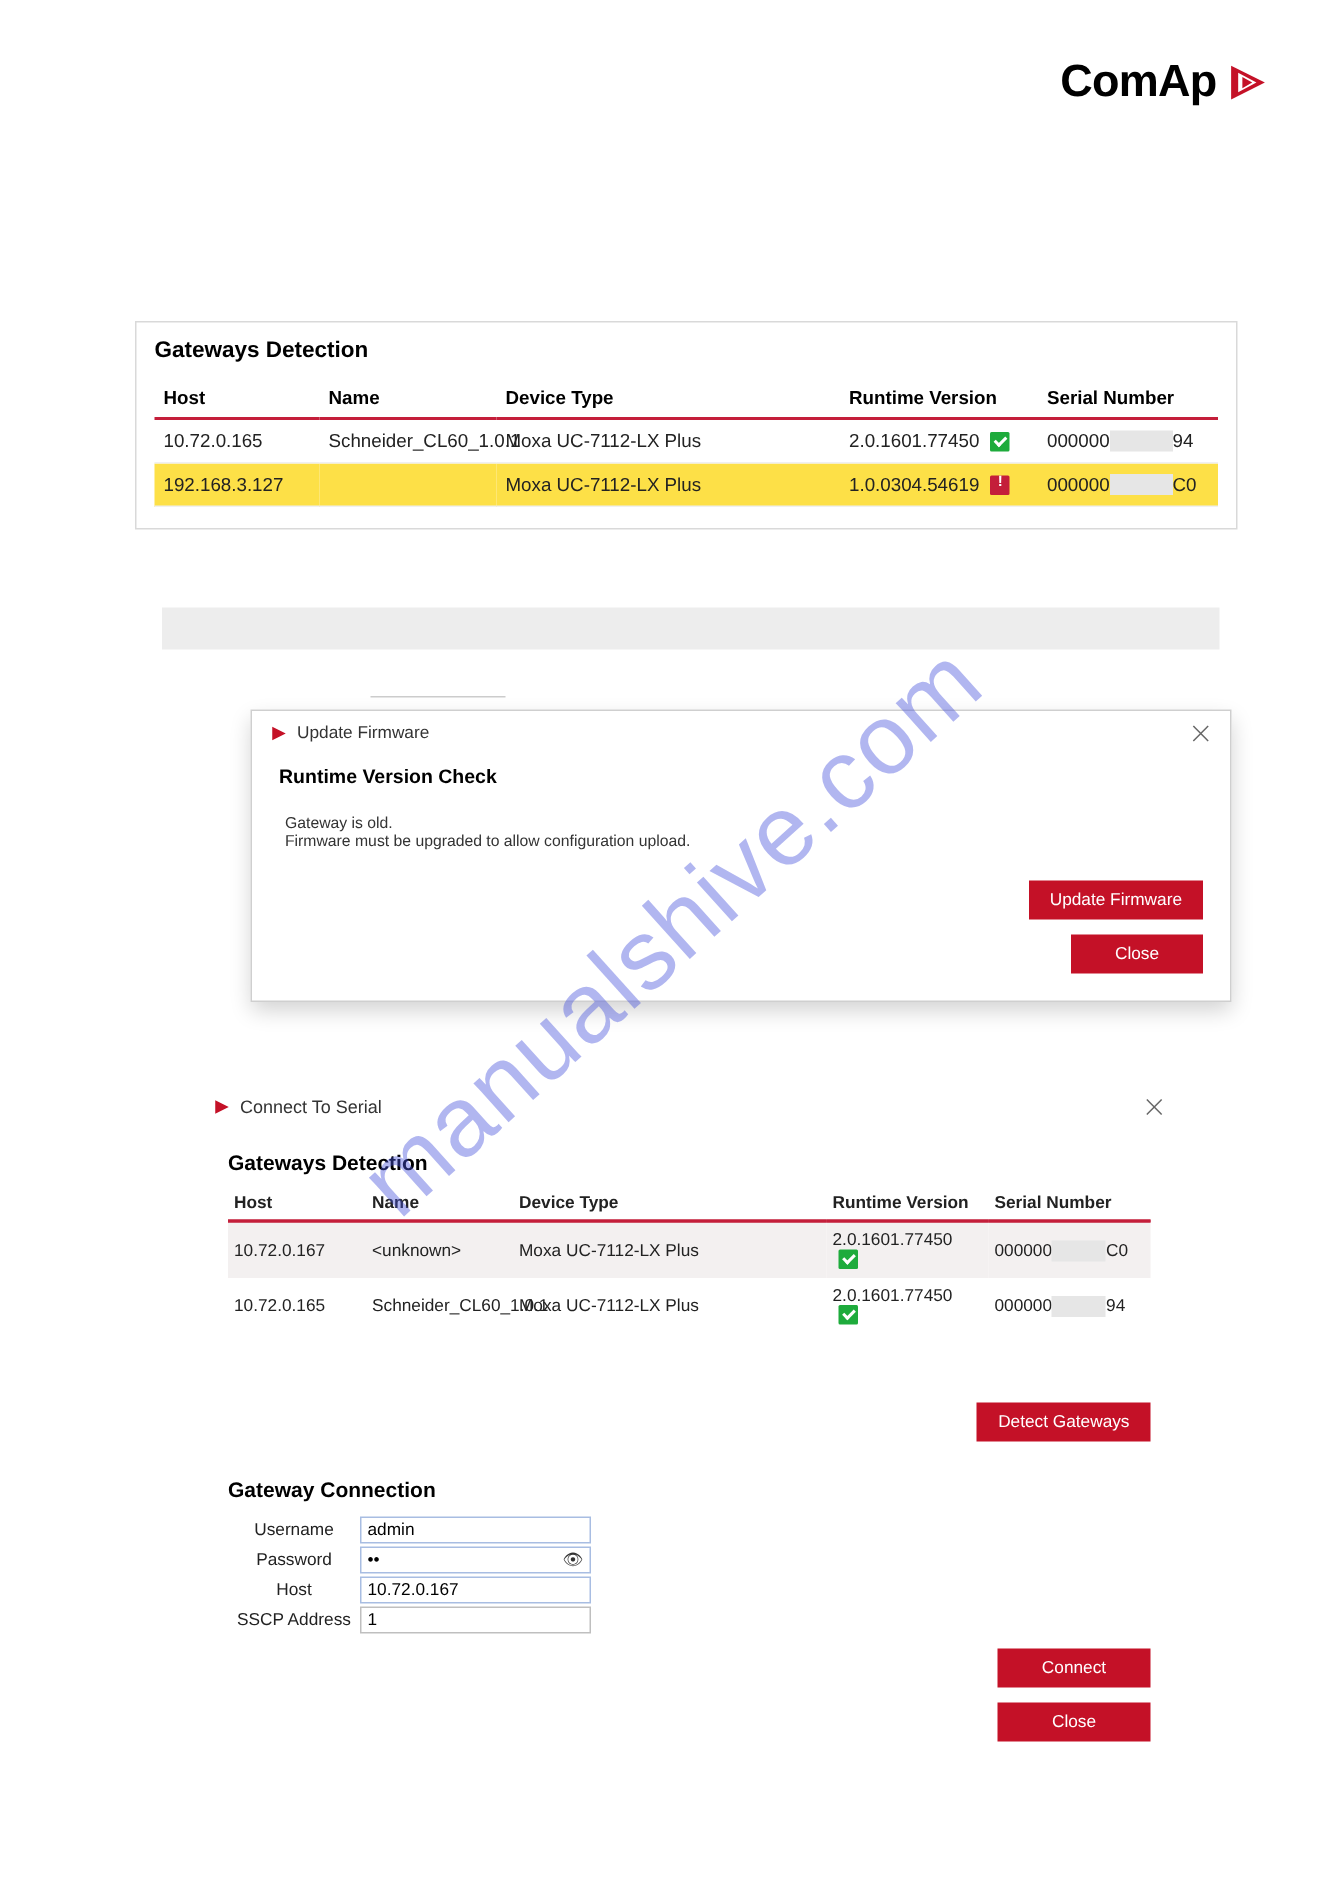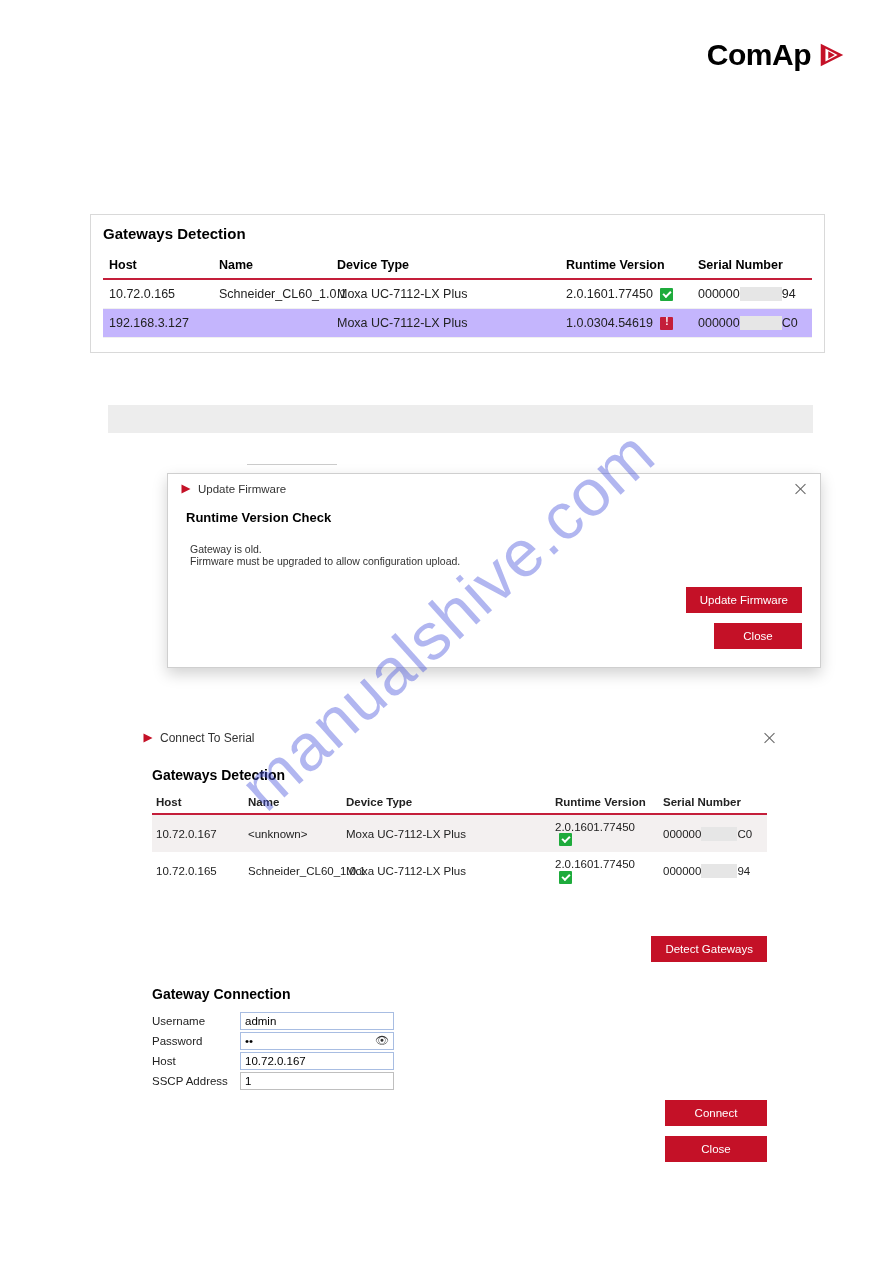--- a/index.html
+++ b/index.html
@@ -22,21 +22,21 @@
     top: 214px; left: 90px;
     width: 735px;
     border: 1px solid #d9d9d9;
     padding: 10px 12px 14px 12px;
     background: #fff;
   }
   .gw-title { font-size: 15px; font-weight: 700; color: #000; margin-bottom: 10px; }
   table.gw { width: 100%; border-collapse: collapse; font-size: 12.5px; color: #222; table-layout: fixed; }
   table.gw th { text-align: left; font-weight: 700; padding: 6px 6px; border-bottom: 2px solid #c41e3a; color: #000; font-size: 12.5px; }
   table.gw td { padding: 7px 6px; border-bottom: 1px solid #f0f0f0; color: #222; }
-  table.gw tr.alt td { background: #c4b5fd; }
+  table.gw tr.alt td { background: #fde047; }
   .col-host { width: 110px; }
   .col-name { width: 118px; }
   .col-device { width: auto; }
   .col-version { width: 132px; text-align: left; }
   .col-serial { width: 120px; }
   .status-ico { display: inline-block; width: 13px; height: 13px; vertical-align: middle; margin-left: 4px; border-radius: 1px; position: relative; }
   .status-ok { background: #1eab3c; }
   .status-ok::after { content:""; position:absolute; left:2.5px; top:3px; width:6px; height:3px; border-left:2px solid #fff; border-bottom:2px solid #fff; transform: rotate(-45deg); }
   .status-err { background: #c41e3a; }
   .status-err::after { content:"!"; position:absolute; left:0; right:0; top:-1px; color:#fff; font-size:10px; font-weight:700; text-align:center; }
@@ -81,21 +81,21 @@
   table.gw2 th { text-align: left; font-weight: 700; padding: 5px 4px; border-bottom: 2px solid #c41e3a; font-size: 11.5px; }
   table.gw2 td { padding: 6px 4px; }
   table.gw2 tr.alt td { background: #f3f0f0; }
   .c2-host { width: 92px; }
   .c2-name { width: 98px; }
   .c2-device { width: auto; }
   .c2-version { width: 108px; }
   .c2-serial { width: 108px; }
   .detect-row { display: flex; justify-content: flex-end; margin: 46px 10px 0 0; }
   .gc-title { font-size: 14px; font-weight: 700; margin: 24px 0 10px 10px; }
-  .form-row { display: flex; align-items: center; font-size: 11.5px; margin-bottom: 2px; }
+  .form-row { display: flex; align-items: center; font-size: 11.5px; margin-bottom: 2px; text-align: center; }
   .form-row label { width: 98px; padding-left: 10px; color: #222; }
   .form-row .inp {
     width: 154px; height: 18px; border: 1px solid #a8bde2;
     font-size: 11.5px; padding: 0 4px; position: relative; display: flex; align-items: center;
   }
   .form-row .inp.plain { border-color: #bfbfbf; }
   .eye { position: absolute; right: 4px; top: 1px; font-size: 11px; color: #333; }
   .btn-col { display: flex; flex-direction: column; align-items: flex-end; gap: 10px; margin-top: 10px; margin-right: 10px; }
   .btn-col .btn-red { min-width: 102px; }
   

